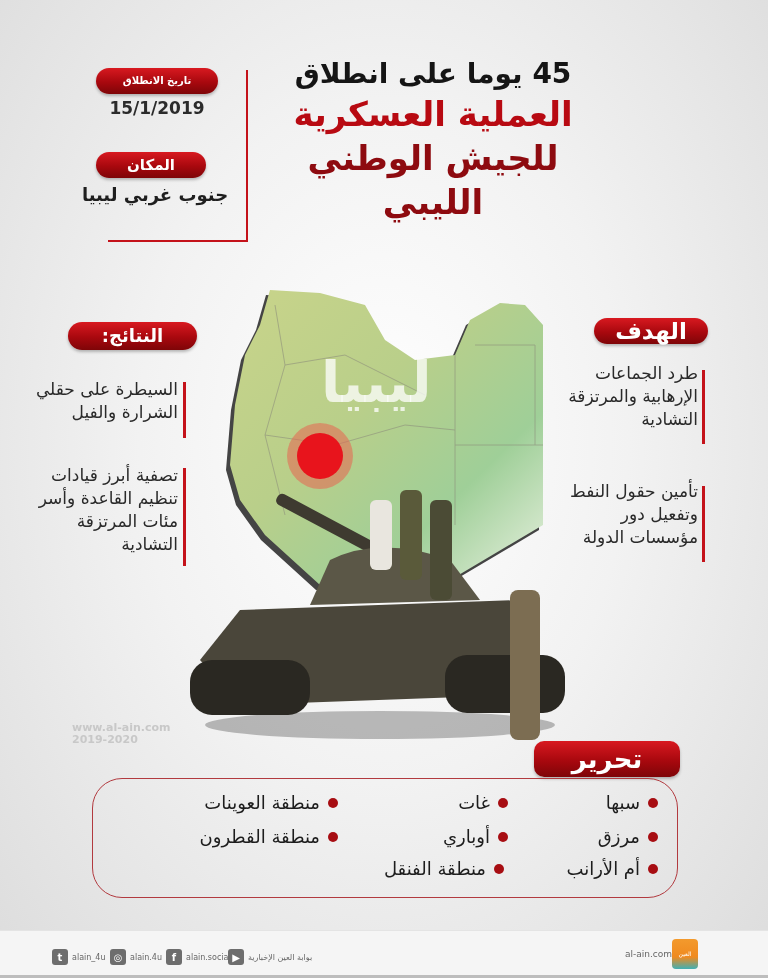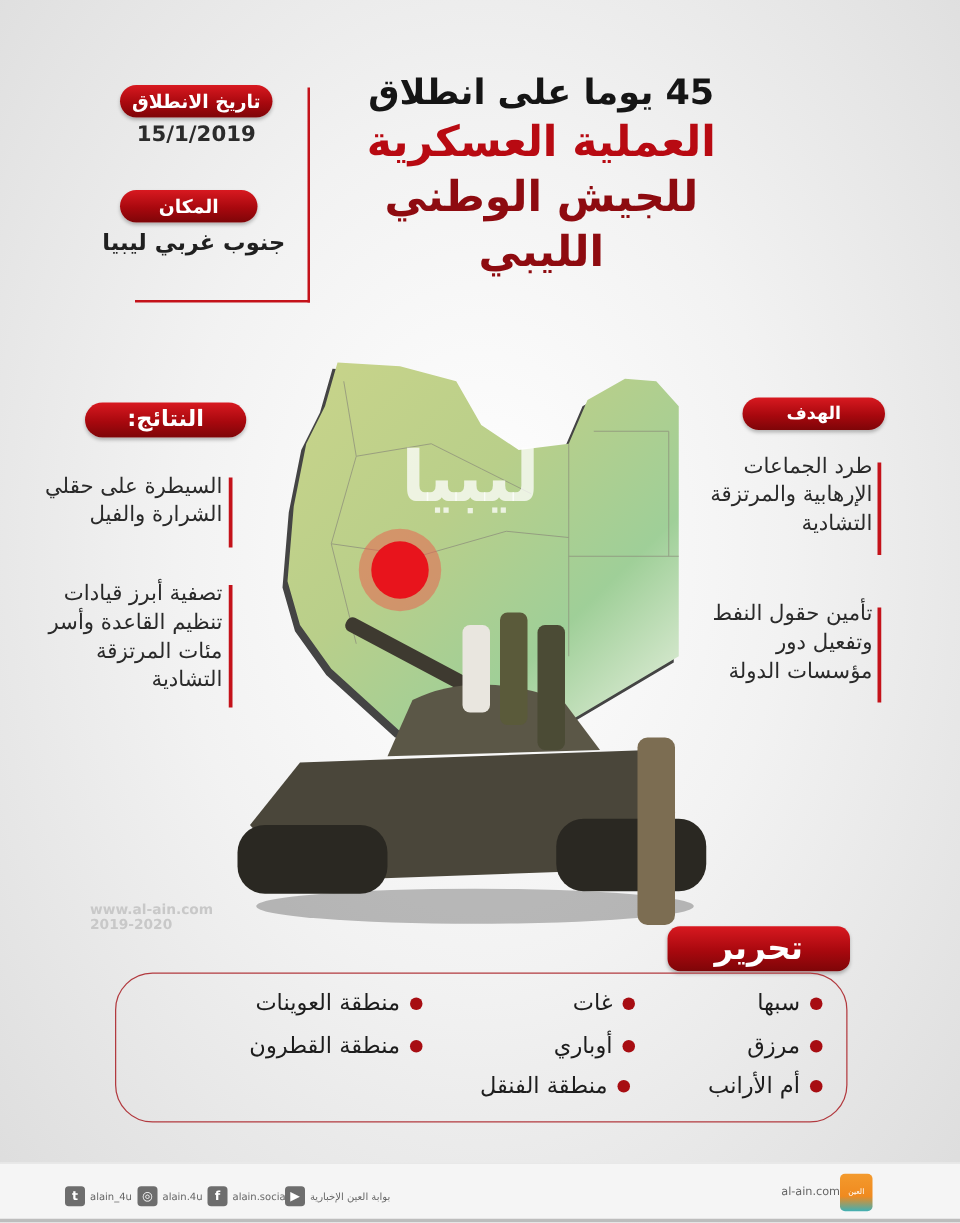--- a/index.html
+++ b/index.html
@@ -54,38 +54,38 @@
     position: absolute; left: 0; top: 930px; width: 768px; height: 48px;
     background: #f5f5f5; border-top: 1px solid #e4e4e4; border-bottom: 3px solid #bdbdbd;
   }
   .social { position: absolute; top: 18px; display: flex; align-items: center; gap: 4px; font-size: 8px; color: #666; }
   .social .ico { width: 16px; height: 16px; background: #6d6d6d; border-radius: 3px; color: #fff; font-size: 10px; display: flex; align-items: center; justify-content: center; font-weight: bold; }
 </style>
 </head>
 <body>
 
 <div class="info-frame"></div>
-<div class="pill rtl" style="left:96px; top:68px; width:122px; height:26px; font-size:15px; line-height:26px;">تاريخ الانطلاق</div>
+<div class="pill rtl" style="left:96px; top:68px; width:122px; height:26px; font-size:10px; line-height:26px;">تاريخ الانطلاق</div>
 <div class="abs" style="left:96px; top:98px; width:122px; text-align:center; font-size:17px; font-weight:bold; color:#2b2b2b;">15/1/2019</div>
 <div class="pill rtl" style="left:96px; top:152px; width:110px; height:26px; font-size:15px; line-height:26px;">المكان</div>
 <div class="abs rtl" style="left:80px; top:184px; width:150px; text-align:center; font-size:18px; font-weight:bold; color:#1f1f1f;">جنوب غربي ليبيا</div>
 
 <div class="headline rtl">
   <div class="hl1">45 يوما على انطلاق</div>
   <div class="hl2">العملية العسكرية</div>
   <div class="hl3">للجيش الوطني الليبي</div>
 </div>
 
 <div class="pill rtl" style="left:68px; top:322px; width:129px; height:28px; font-size:18px; line-height:28px;">النتائج:</div>
 <div class="red-bar" style="left:183px; top:382px; height:56px;"></div>
 <div class="abs side-text rtl" style="left:30px; top:378px; width:148px;">السيطرة على حقلي الشرارة والفيل</div>
 <div class="red-bar" style="left:183px; top:468px; height:98px;"></div>
 <div class="abs side-text rtl" style="left:30px; top:464px; width:148px;">تصفية أبرز قيادات تنظيم القاعدة وأسر مئات المرتزقة التشادية</div>
 
-<div class="pill rtl" style="left:594px; top:318px; width:114px; height:26px; font-size:14px; line-height:26px;">الهدف</div>
+<div class="pill rtl" style="left:594px; top:318px; width:114px; height:26px; font-size:23px; line-height:26px;">الهدف</div>
 <div class="red-bar" style="left:702px; top:370px; height:74px;"></div>
 <div class="abs side-text rtl" style="left:560px; top:362px; width:138px;">طرد الجماعات الإرهابية والمرتزقة التشادية</div>
 <div class="red-bar" style="left:702px; top:486px; height:76px;"></div>
 <div class="abs side-text rtl" style="left:560px; top:480px; width:138px;">تأمين حقول النفط وتفعيل دور مؤسسات الدولة</div>
 
 <div class="map">
   <svg width="320" height="310" viewBox="0 0 320 310">
     <defs>
       <linearGradient id="mg" x1="0" y1="0" x2="1" y2="1">
         <stop offset="0" stop-color="#c9d48a"></stop>

